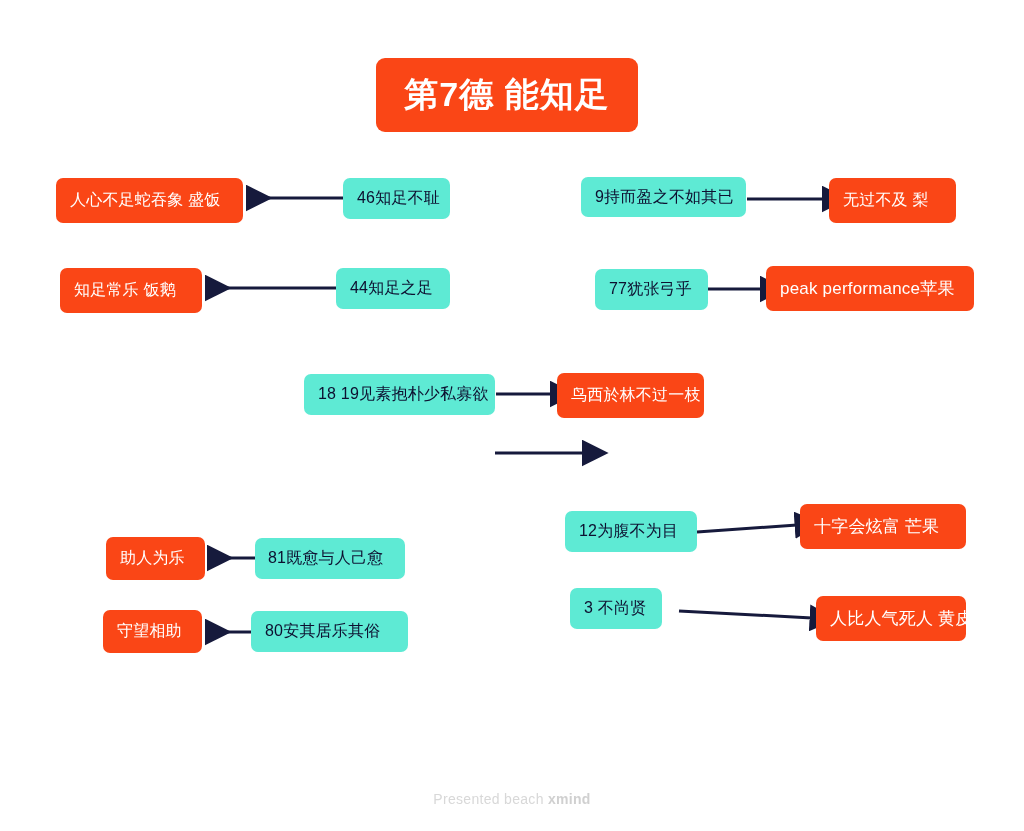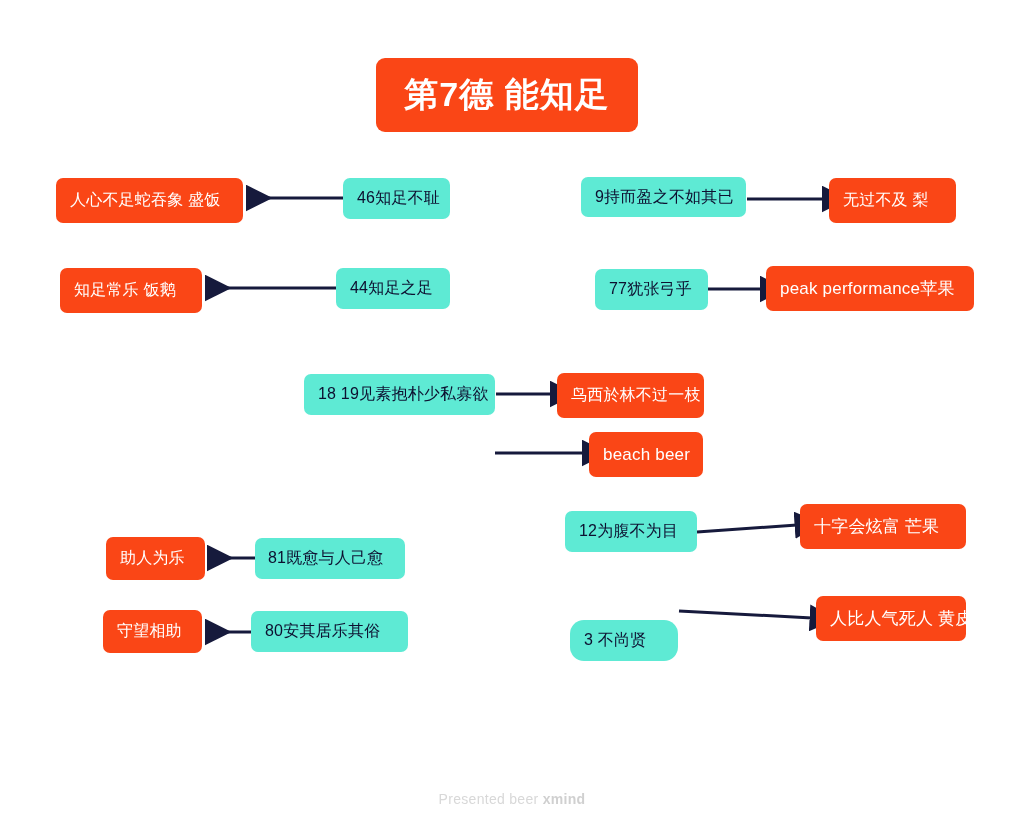--- a/index.html
+++ b/index.html
@@ -155,53 +155,50 @@
 
   <div class="node teal lvl1" style="left:304px; top:374px; width:191px; height:41px;">
     <span class="node-label">18 19见素抱朴少私寡欲</span>
   </div>
 
   <div class="node orange lvl1" style="left:557px; top:373px; width:147px; height:45px;">
     <span class="node-label">鸟西於林不过一枝</span>
   </div>
 
 
-  <div class="node orange lvl1 big" style="left:589px; top:432px; width:114px; height:45px;">
-    <span class="node-label">beach beer</span>
-  </div>
 
   <div class="node teal lvl1" style="left:565px; top:511px; width:132px; height:41px;">
     <span class="node-label">12为腹不为目</span>
   </div>
 
   <div class="node orange lvl1 big" style="left:800px; top:504px; width:166px; height:45px;">
     <span class="node-label">十字会炫富 芒果</span>
   </div>
 
   <div class="node teal lvl1" style="left:255px; top:538px; width:150px; height:41px;padding-left:13px;">
     <span class="node-label">81既愈与人己愈</span>
   </div>
 
   <div class="node orange lvl1" style="left:106px; top:537px; width:99px; height:43px;">
     <span class="node-label">助人为乐</span>
   </div>
 
-  <div class="node teal lvl1" style="left:570px; top:620px; width:108px; height:41px;border-radius:14px;">
+  <div class="node teal lvl1" style="left:570px; top:588px; width:92px; height:41px;">
     <span class="node-label">3 不尚贤</span>
   </div>
 
   <div class="node orange lvl1 big" style="left:816px; top:596px; width:150px; height:45px;">
     <span class="node-label">人比人气死人 黄皮</span>
   </div>
 
   <div class="node teal lvl1" style="left:251px; top:611px; width:157px; height:41px;">
     <span class="node-label">80安其居乐其俗</span>
   </div>
 
   <div class="node orange lvl1" style="left:103px; top:610px; width:99px; height:43px;">
     <span class="node-label">守望相助</span>
   </div>
 
   <div id="watermark">
-    <span>Presented beer </span><span class="brand">xmind</span>
+    <span>Presented beach </span><span class="brand">xmind</span>
   </div>
 
 </div>
 
 </body></html>

